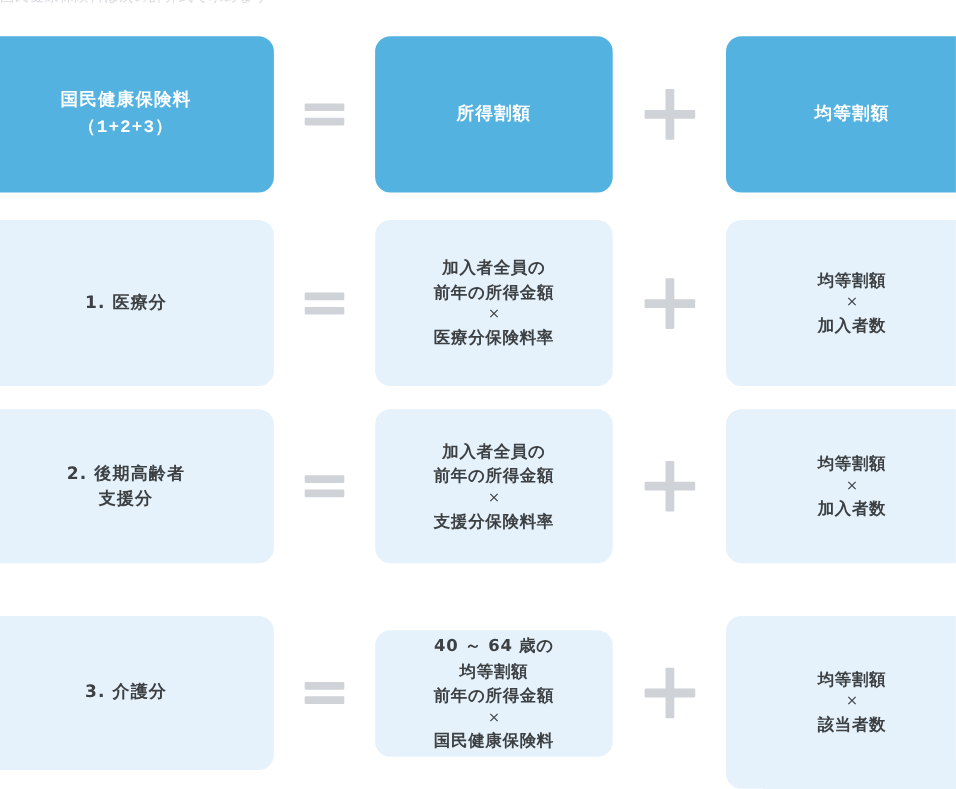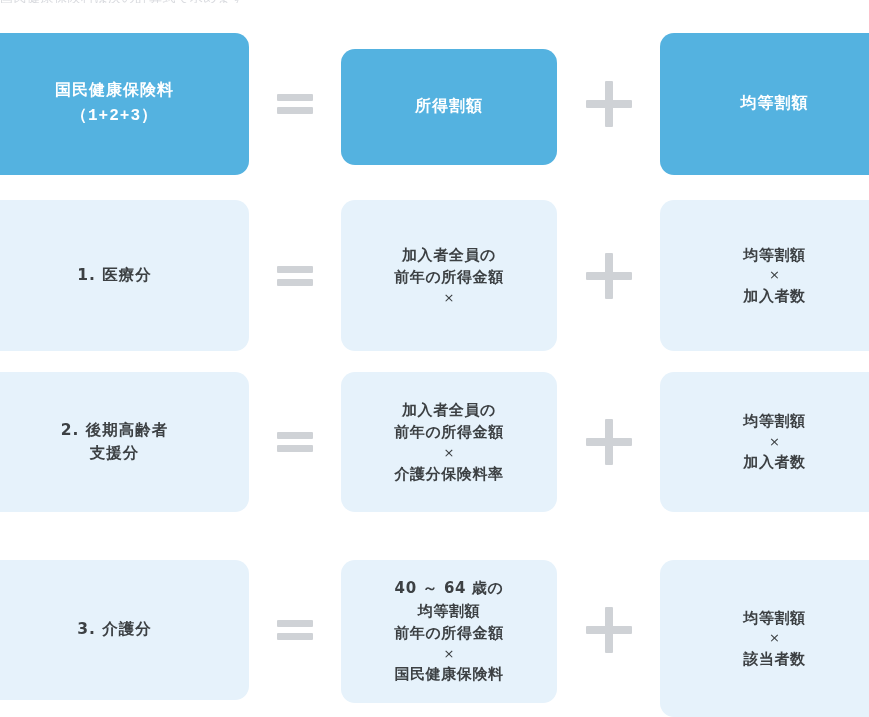--- a/index.html
+++ b/index.html
@@ -157,21 +157,21 @@
         <span class="line">国民健康保険料</span>
         <span class="line">（1+2+3）</span>
       </span>
     </div>
     <div class="op-slot op-eq" style="top:0; height:142px;">
       <span class="glyph-equals">
           <i></i>
           <i></i>
         </span>
     </div>
-    <div class="box col-income" style="top:16px; height:116px;">
+    <div class="box col-income" style="top:0; height:142px;">
       <span class="lines">
         <span class="line">所得割額</span>
       </span>
     </div>
     <div class="op-slot op-plus" style="top:0; height:142px;">
       <span class="glyph-plus">
           <i></i>
           <i></i>
         </span>
     </div>
@@ -192,20 +192,21 @@
       <span class="glyph-equals">
           <i></i>
           <i></i>
         </span>
     </div>
     <div class="box col-income" style="top:0; height:151px;">
       <span class="lines">
         <span class="line">加入者全員の</span>
         <span class="line">前年の所得金額</span>
         <span class="line op">×</span>
+        <span class="line">医療分保険料率</span>
       </span>
     </div>
     <div class="op-slot op-plus" style="top:0; height:151px;">
       <span class="glyph-plus">
           <i></i>
           <i></i>
         </span>
     </div>
     <div class="box col-percap" style="top:0; height:151px;">
       <span class="lines">
@@ -227,21 +228,21 @@
       <span class="glyph-equals">
           <i></i>
           <i></i>
         </span>
     </div>
     <div class="box col-income" style="top:0; height:140px;">
       <span class="lines">
         <span class="line">加入者全員の</span>
         <span class="line">前年の所得金額</span>
         <span class="line op">×</span>
-        <span class="line">介護分保険料率</span>
+        <span class="line">支援分保険料率</span>
       </span>
     </div>
     <div class="op-slot op-plus" style="top:0; height:140px;">
       <span class="glyph-plus">
           <i></i>
           <i></i>
         </span>
     </div>
     <div class="box col-percap" style="top:0; height:140px;">
       <span class="lines">
@@ -257,21 +258,21 @@
       <span class="lines">
         <span class="line">3. 介護分</span>
       </span>
     </div>
     <div class="op-slot op-eq" style="top:0; height:140px;">
       <span class="glyph-equals">
           <i></i>
           <i></i>
         </span>
     </div>
-    <div class="box col-income" style="top:0; height:143px;justify-content:center;">
+    <div class="box col-income" style="top:13px; height:115px;justify-content:center;">
       <span class="lines">
         <span class="line">40 ～ 64 歳の</span>
         <span class="line">均等割額</span>
         <span class="line">前年の所得金額</span>
         <span class="line op">×</span>
         <span class="line">国民健康保険料</span>
       </span>
     </div>
     <div class="op-slot op-plus" style="top:0; height:140px;">
       <span class="glyph-plus">

